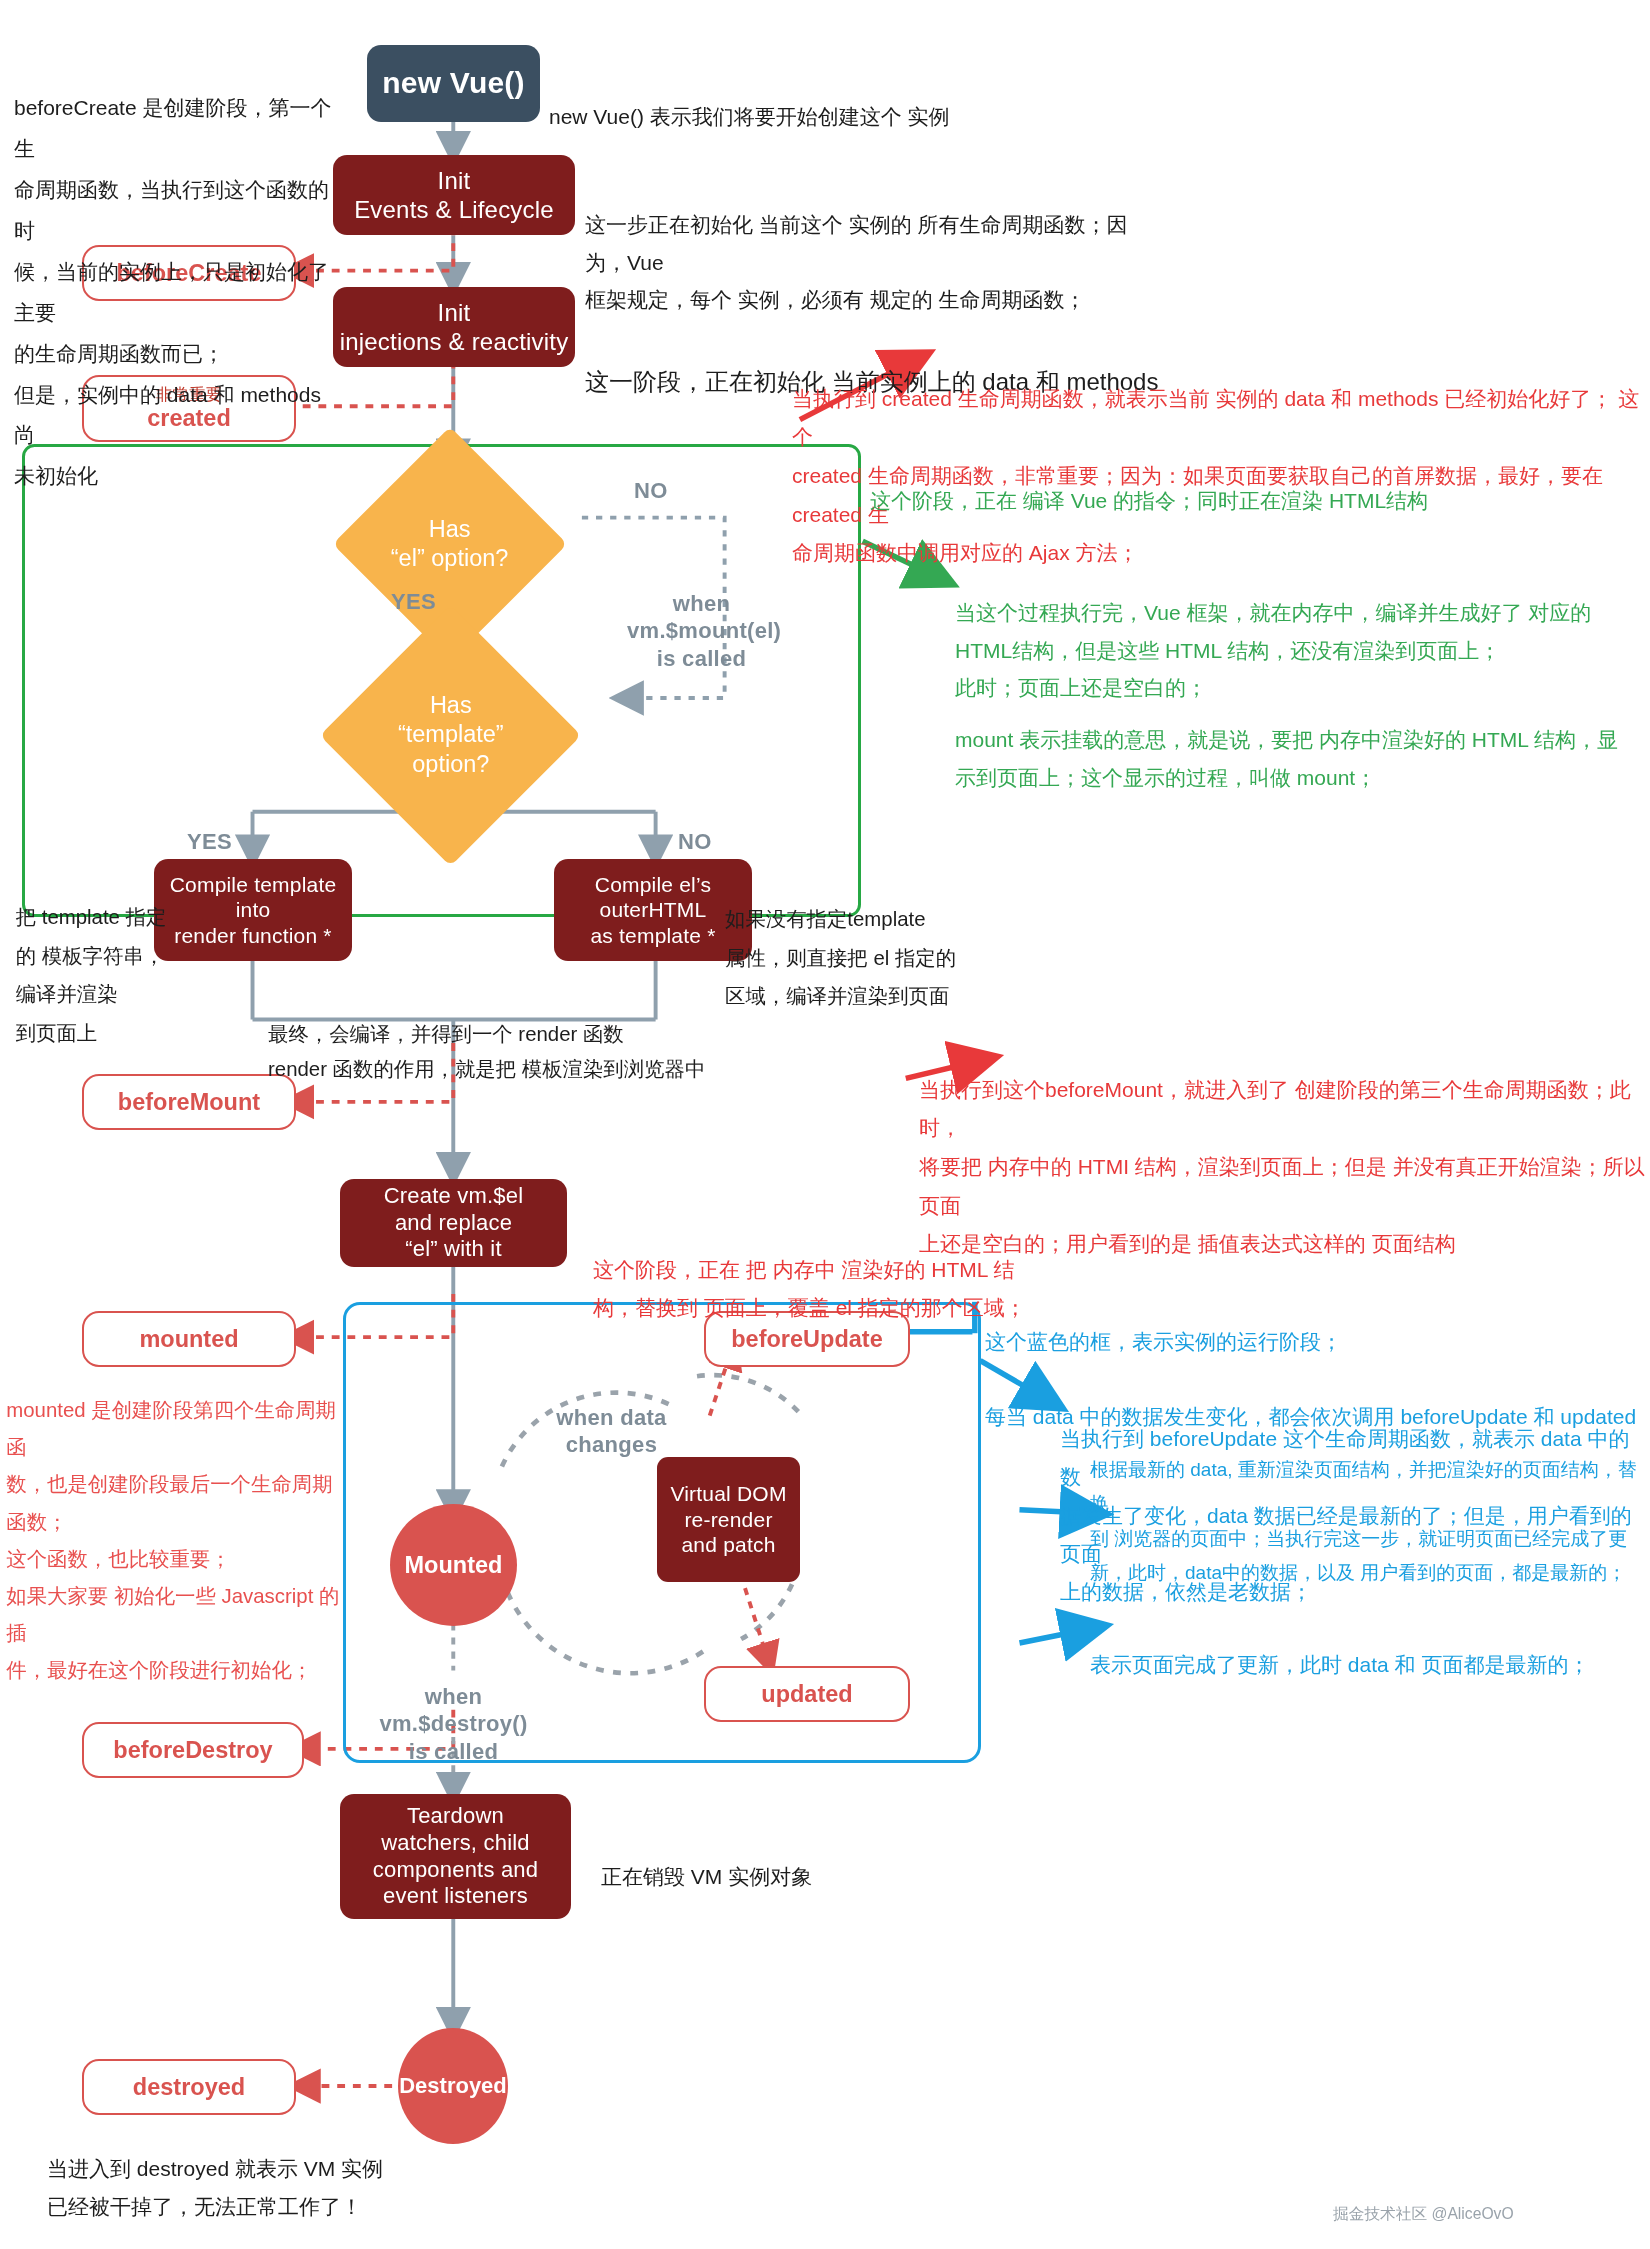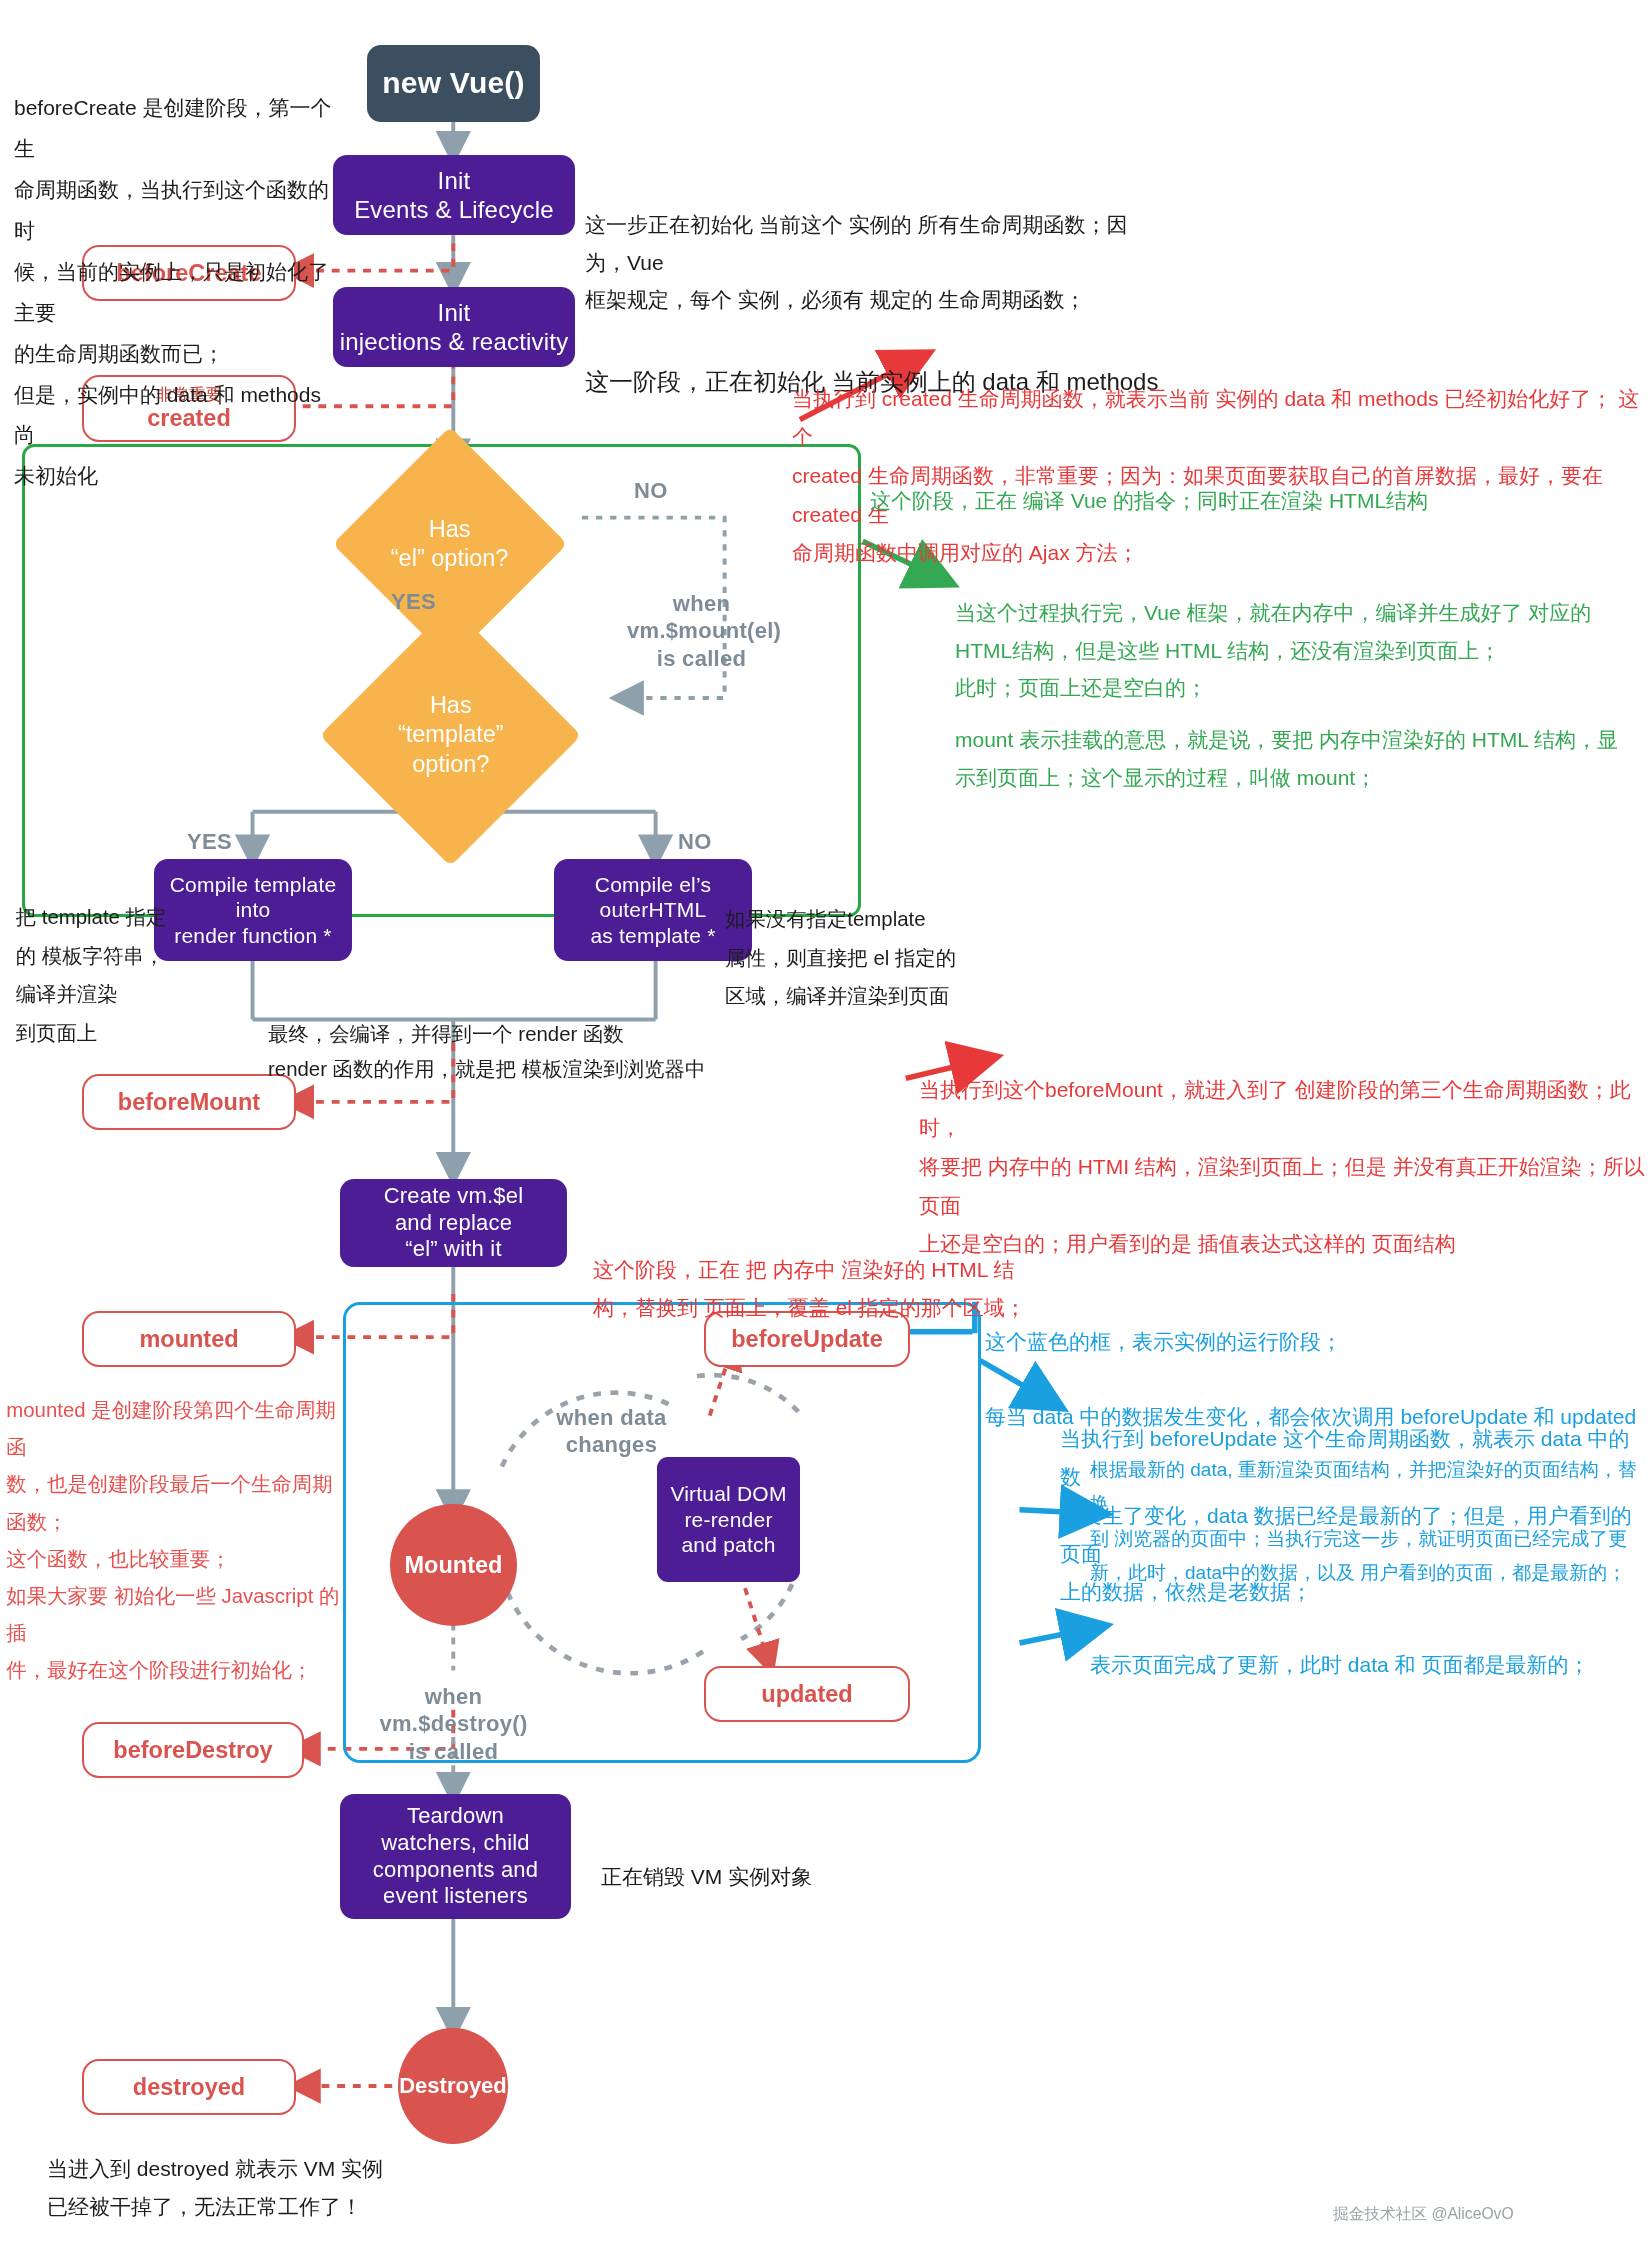--- a/index.html
+++ b/index.html
@@ -13,21 +13,21 @@
   
   #wires{position:absolute;left:0;top:0;width:1650px;height:2250px;pointer-events:none;}
 
   
   .node{
     position:absolute;display:flex;align-items:center;justify-content:center;
     text-align:center;color:#fff;border-radius:14px;line-height:1.22;
     font-weight:400;letter-spacing:0.2px;
   }
   .node.dark{background:#3b4f61;}
-  .node.green{background:#4c1d95;}
+  .node.green{background:#7f1d1d;}
   .ellipse{
     position:absolute;display:flex;align-items:center;justify-content:center;
     text-align:center;color:#fff;background:#d9534f;border-radius:50%;
     font-weight:700;
   }
   .diamond{
     position:absolute;background:#f8b44c;color:#fff;text-align:center;
     display:flex;align-items:center;justify-content:center;
     transform:rotate(45deg);border-radius:7.8px;
   }
@@ -259,20 +259,23 @@
 
   <div class="note black" style="left:14px;top:47px;width:329px;font-size:21px;line-height:1.95;">
     <span>beforeCreate 是创建阶段，第一个生
 命周期函数，当执行到这个函数的时
 候，当前的实例上，只是初始化了主要
 的生命周期函数而已；
 但是，实例中的 data 和 methods 尚
 未初始化</span>
   </div>
 
+  <div class="note black" style="left:549px;top:61px;width:502px;font-size:21px;">
+    <span>new Vue() 表示我们将要开始创建这个 实例</span>
+  </div>
 
   <div class="note black" style="left:585px;top:169px;width:580px;font-size:21px;">
     <span>这一步正在初始化 当前这个 实例的 所有生命周期函数；因为，Vue
 框架规定，每个 实例，必须有 规定的 生命周期函数；</span>
   </div>
 
   <div class="note black" style="left:585px;top:318px;width:580px;font-size:24px;">
     <span>这一阶段，正在初始化 当前实例上的 data 和 methods</span>
   </div>
 

